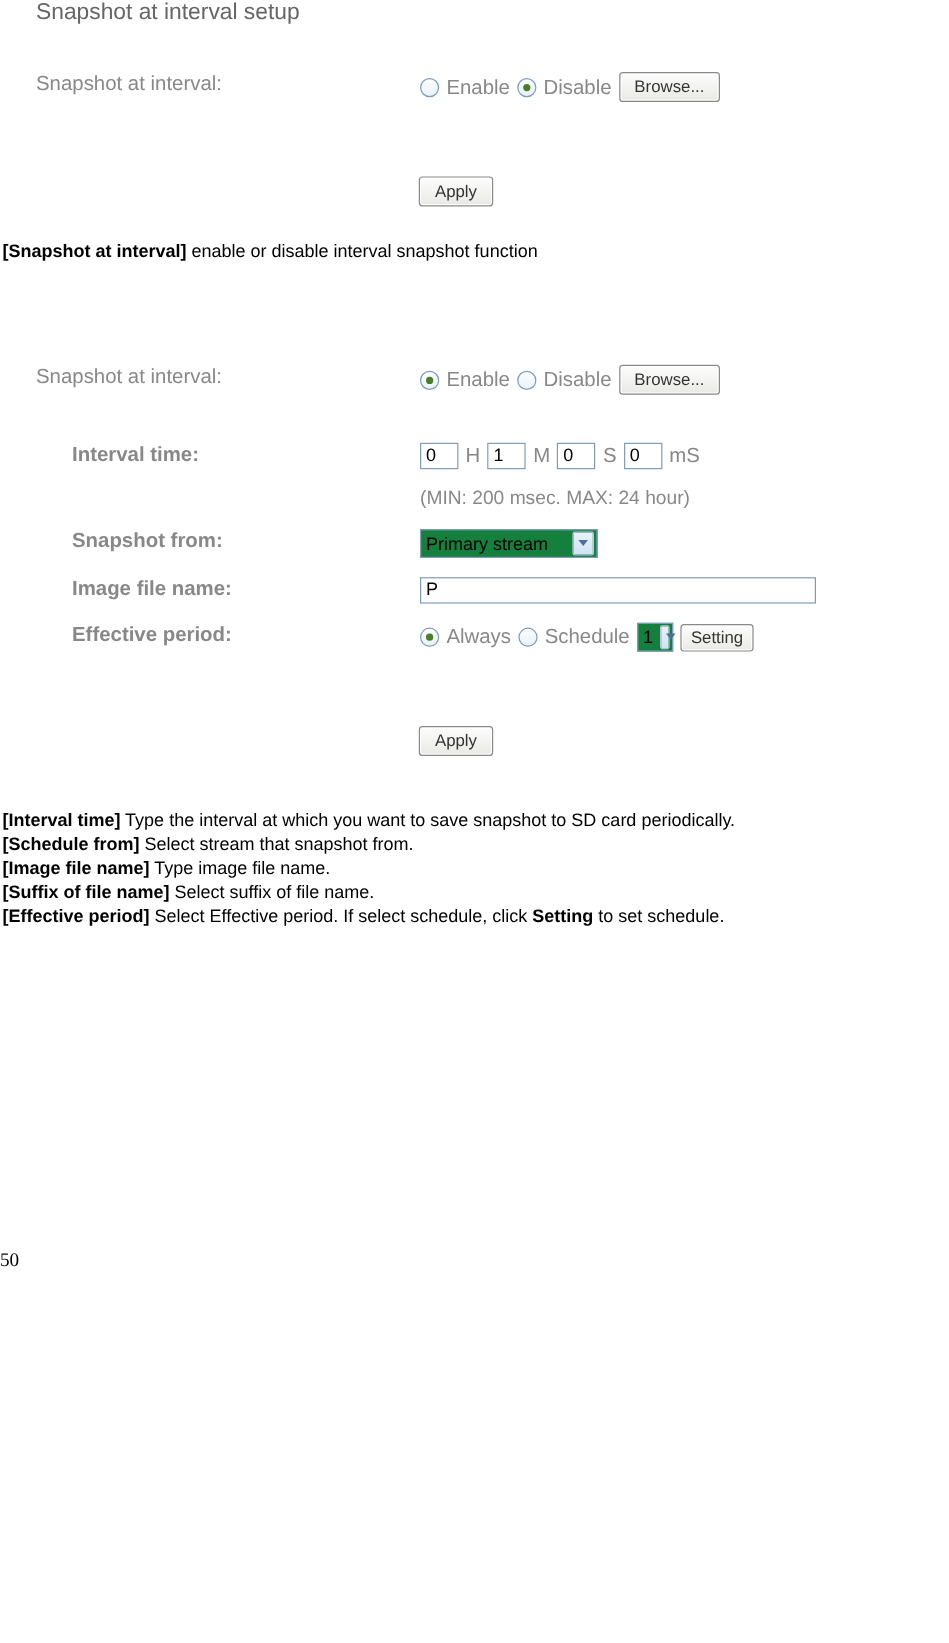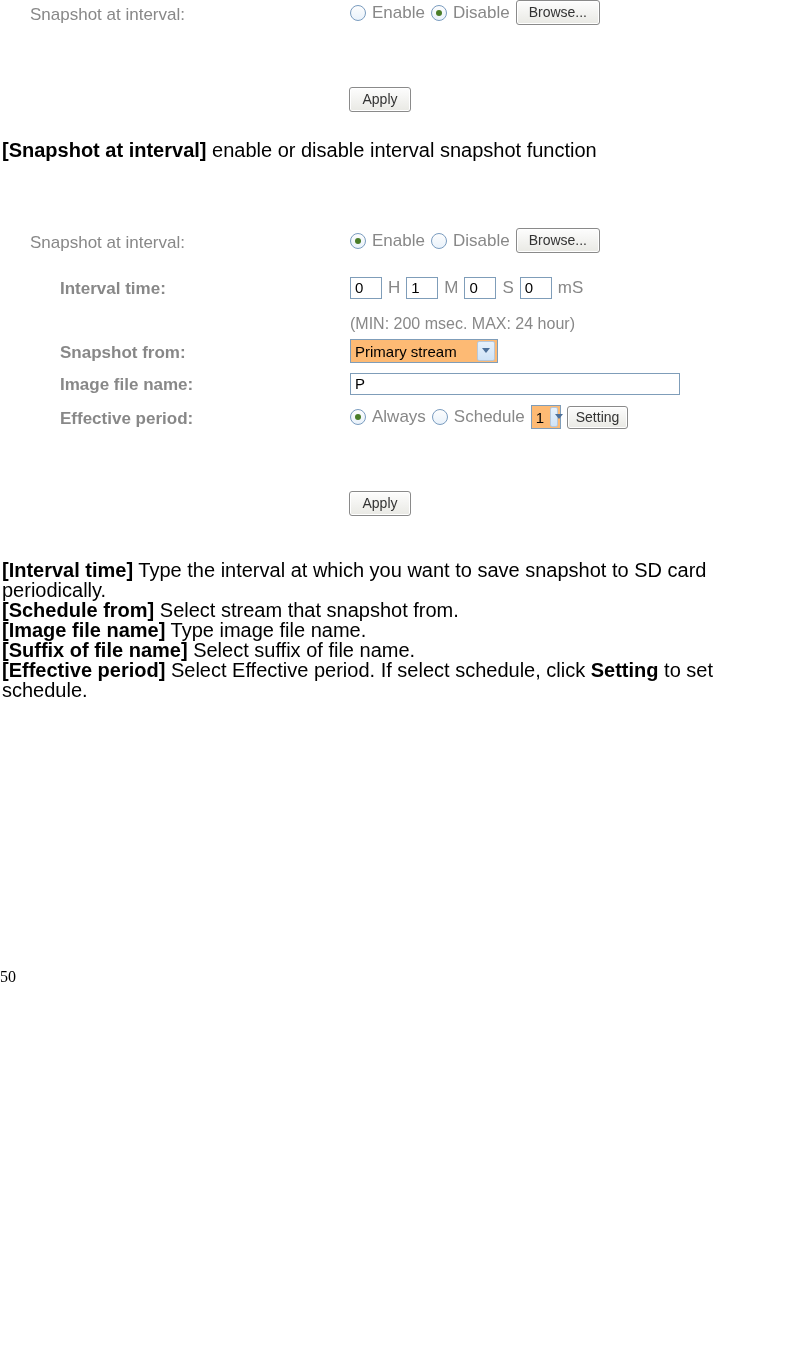--- a/index.html
+++ b/index.html
@@ -28,22 +28,23 @@
     font-size: 17px;
   }
   .panel .setup-title {
     font-size: 19px;
     color: #666;
     margin-bottom: 38px;
   }
 
   .form-row {
     display: flex;
-    align-items: flex-end;
+    align-items: flex-start;
     margin-bottom: 10px;
+    margin-top: 16px;
   }
   .form-row .lbl {
     min-width: 320px;
     color: #888;
     font-size: 17px;
   }
   .opts {
     display: flex;
     align-items: center;
     gap: 6px;
@@ -100,21 +101,21 @@
     box-sizing: content-box;
   }
   .w28 { width: 22px; }
   .w-med { width: 320px; }
 
   .select-look {
     display: inline-flex;
     align-items: center;
     justify-content: space-between;
     border: 1px solid #7f9db9;
-    background: #fdba74;
+    background: #15803d;
     font-family: Tahoma, Arial, sans-serif;
     font-size: 15px;
     color: #000;
     padding: 1px 2px 1px 4px;
     height: 20px;
     box-sizing: content-box;
   }
   .select-look .drop-btn {
     width: 16px;
     height: 18px;
@@ -141,21 +142,21 @@
     margin-bottom: 6px;
   }
 
   .center-apply {
     text-align: center;
     width: 760px;
     margin: 62px 0 28px 0;
   }
 
   .bodytext {
-    font-size: 20px;
+    font-size: 15px;
     line-height: 20px;
     margin-left: 2px;
     margin-right: 12px;
   }
   .bodytext p { margin: 0; }
   .bodytext .gap { height: 18px; }
 
   .page-num {
     text-align: left;
     font-family: "Times New Roman", serif;
@@ -165,20 +166,21 @@
 
   .row-indent .lbl { padding-left: 30px; min-width: 290px; font-weight: bold; }
 </style>
 </head>
 <body>
 
 <div class="page">
 
 
   <div class="panel">
+    <div class="setup-title">Snapshot at interval setup</div>
 
     <div class="form-row">
       <span class="lbl">Snapshot at interval:</span>
       <span class="opts">
         <label>
           <span class="radio"></span>
           <span>Enable</span>
         </label>
         <label>
           <span class="radio selected"></span>

